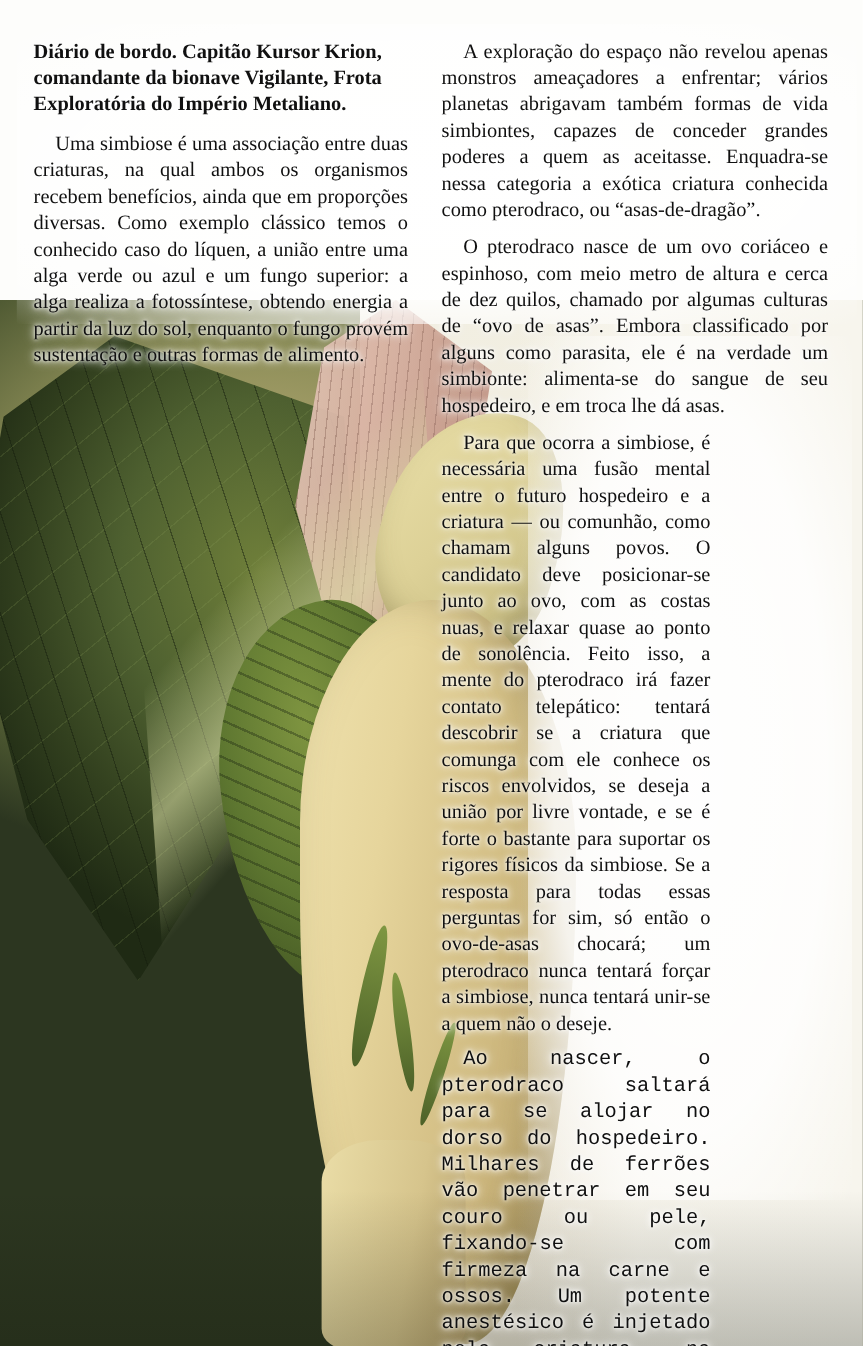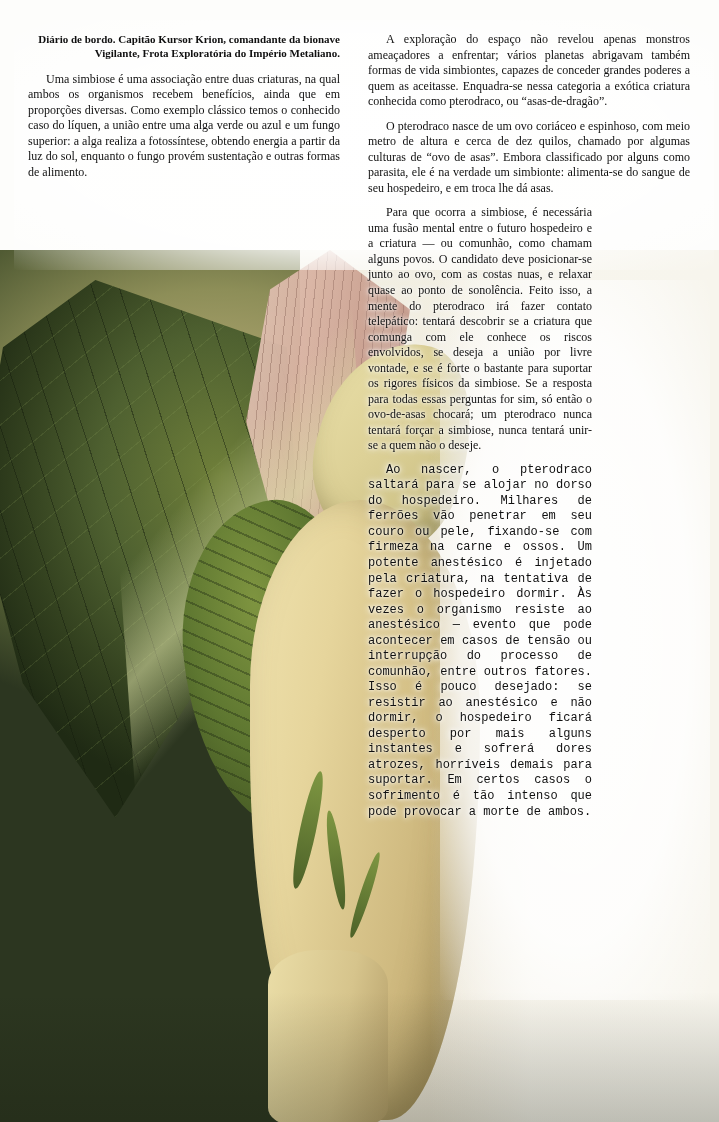--- a/index.html
+++ b/index.html
@@ -161,28 +161,28 @@
   }
   .col-right {
     position: absolute;
     left: 368px;
     top: 32px;
     width: 322px;
     z-index: 5;
   }
   .lede {
     font-weight: bold;
-    font-size: 11px;
+    font-size: 17px;
     line-height: 1.30;
     margin: 0 0 11px 0;
-    text-align: right;
+    text-align: left;
   }
   p.body {
     margin: 0 0 9px 0;
-    font-size: 12px;
+    font-size: 17px;
     line-height: 1.295;
     text-align: justify;
     text-indent: 18px;
     hyphens: auto;
   }
   .col-right p.body {
     text-indent: 18px;
   }
   .narrow {
     width: 224px;

